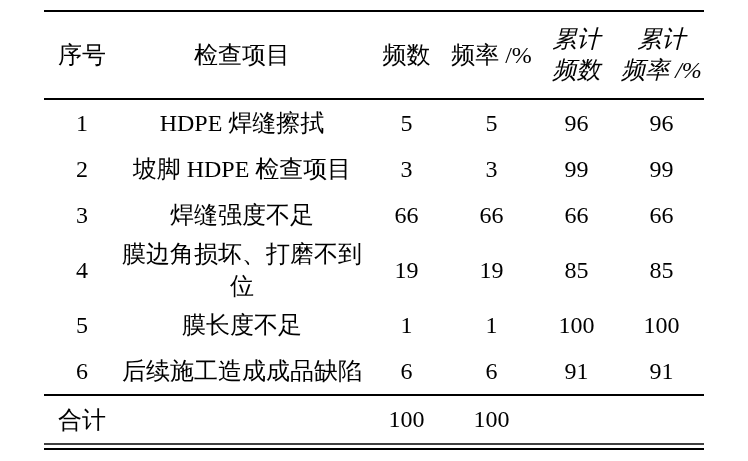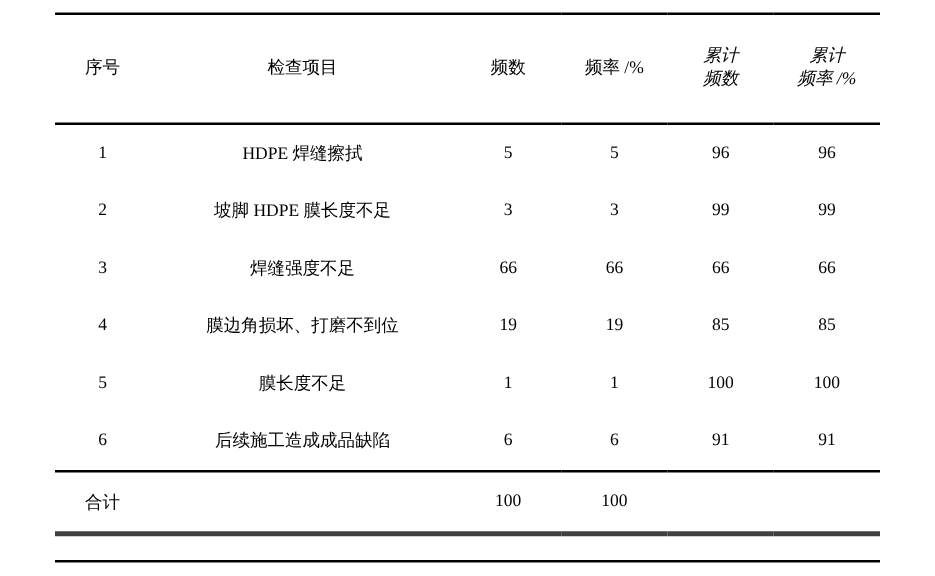--- a/index.html
+++ b/index.html
@@ -21,21 +21,21 @@
     background: #ffffff;
     box-sizing: border-box;
   }
   table.data-table {
     position: absolute;
     left: 44px;
     top: 10px;
     width: 660px;
     border-collapse: collapse;
     table-layout: fixed;
-    font-size: 14px;
+    font-size: 24px;
   }
   table.data-table td,
   table.data-table th {
     border: 1px solid #000000;
     border-left: none;
     border-right: none;
     text-align: center;
     vertical-align: middle;
     padding: 0;
     font-weight: normal;
@@ -49,21 +49,21 @@
     line-height: 1.25;
   }
   tbody tr.body-row td {
     border-top: none;
     border-bottom: none;
     height: 46px;
   }
   tbody tr.body-row:first-child td { border-top: none; }
   tbody tr.total-row td {
     border-top: 2px solid #000000;
-    border-bottom: 4px solid #404040;
+    border-bottom: 2px solid #404040;
     height: 47px;
   }
   .col-no    { width: 76px; }
   .col-item  { width: 244px; }
   .col-freq  { width: 85px; }
   .col-rate  { width: 85px; }
   .col-cfreq { width: 85px; }
   .col-crate { width: 85px; }
 
   .cell-item {
@@ -120,21 +120,21 @@
       <tr class="body-row">
         <td>1</td>
         <td class="cell-item vr-r">HDPE 焊缝擦拭</td>
         <td class="vr-r">5</td>
         <td class="vr-r">5</td>
         <td class="vr-r">96</td>
         <td>96</td>
       </tr>
       <tr class="body-row">
         <td>2</td>
-        <td class="cell-item vr-r">坡脚 HDPE 膜长度不足</td>
+        <td class="cell-item vr-r">坡脚 HDPE 检查项目</td>
         <td class="vr-r">3</td>
         <td class="vr-r">3</td>
         <td class="vr-r">99</td>
         <td>99</td>
       </tr>
       <tr class="body-row">
         <td>3</td>
         <td class="cell-item vr-r">焊缝强度不足</td>
         <td class="vr-r">66</td>
         <td class="vr-r">66</td>

